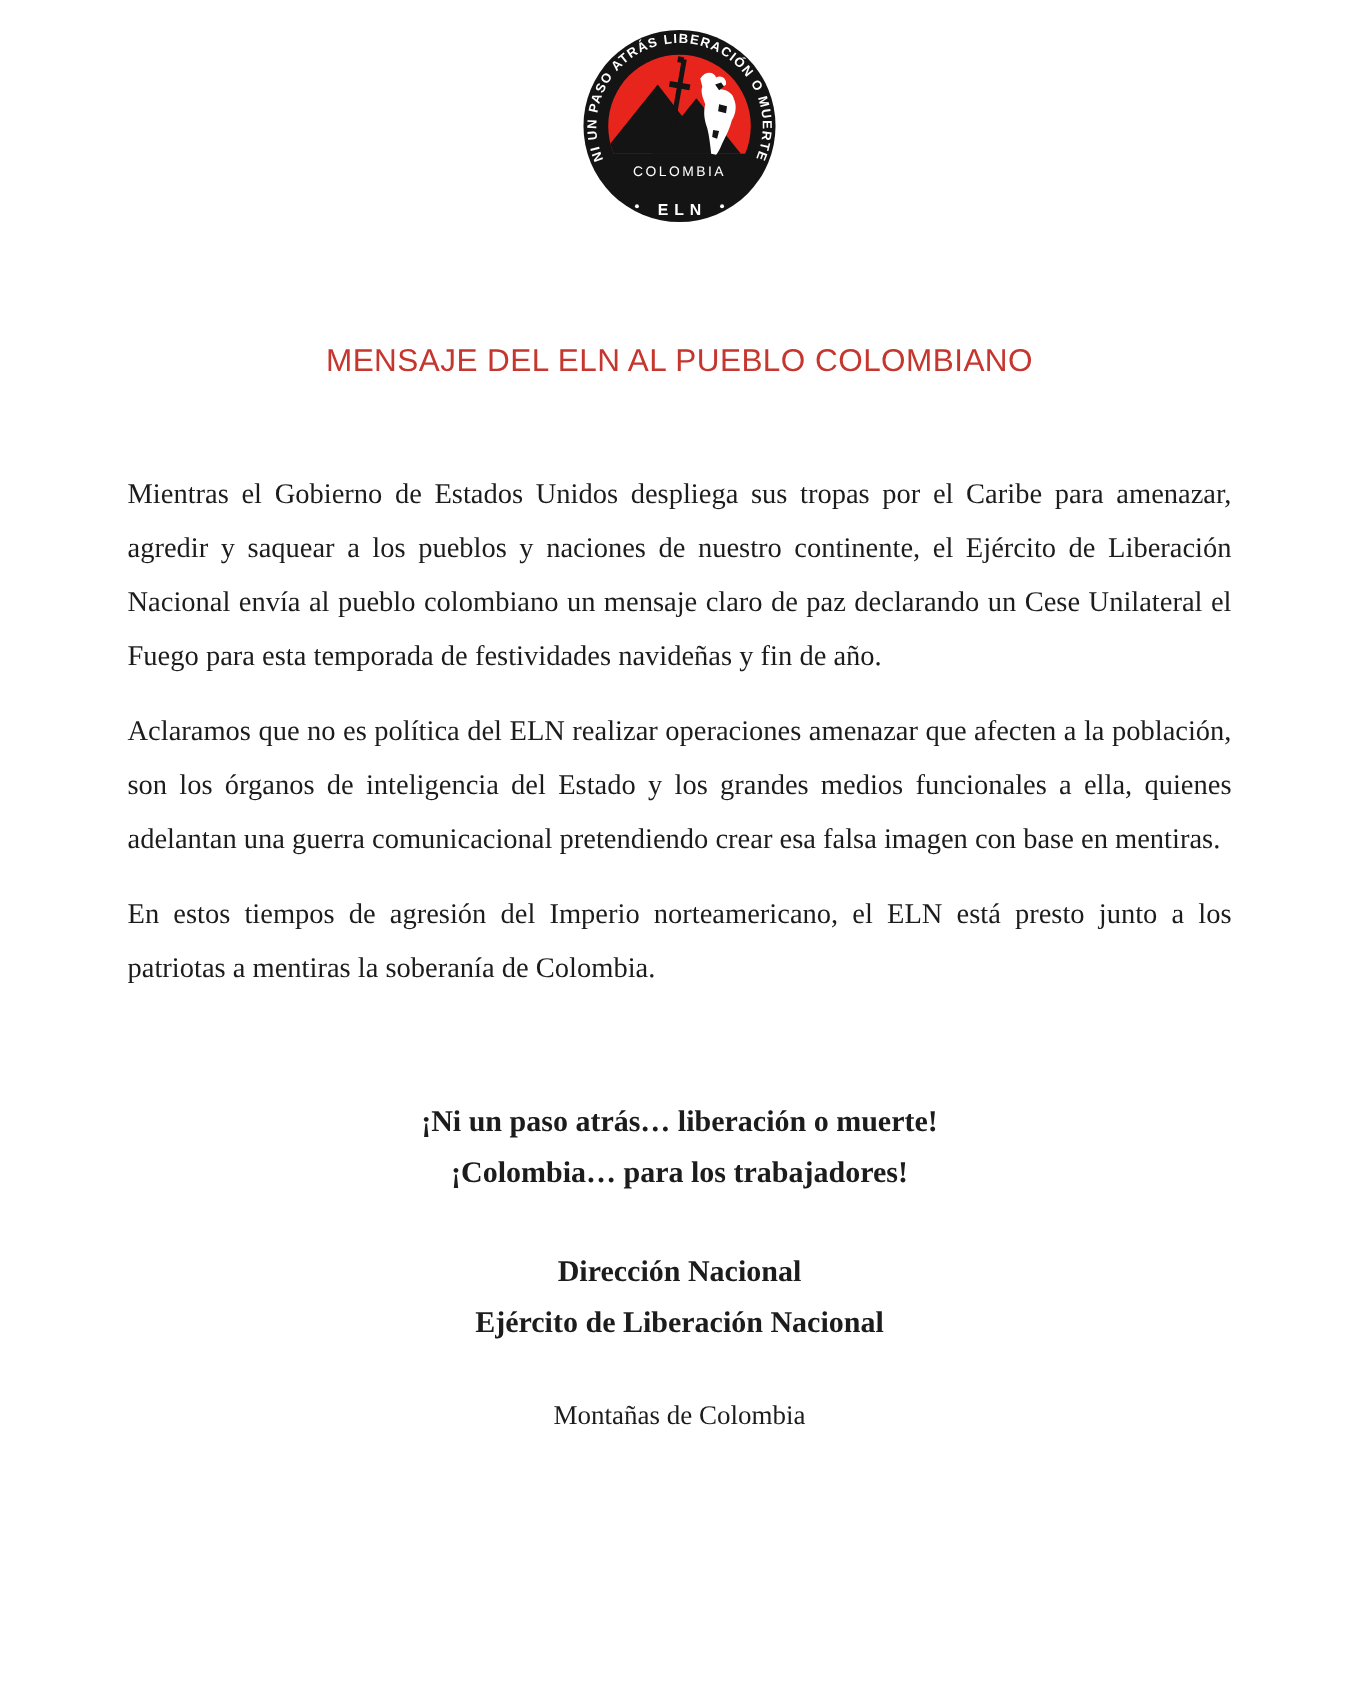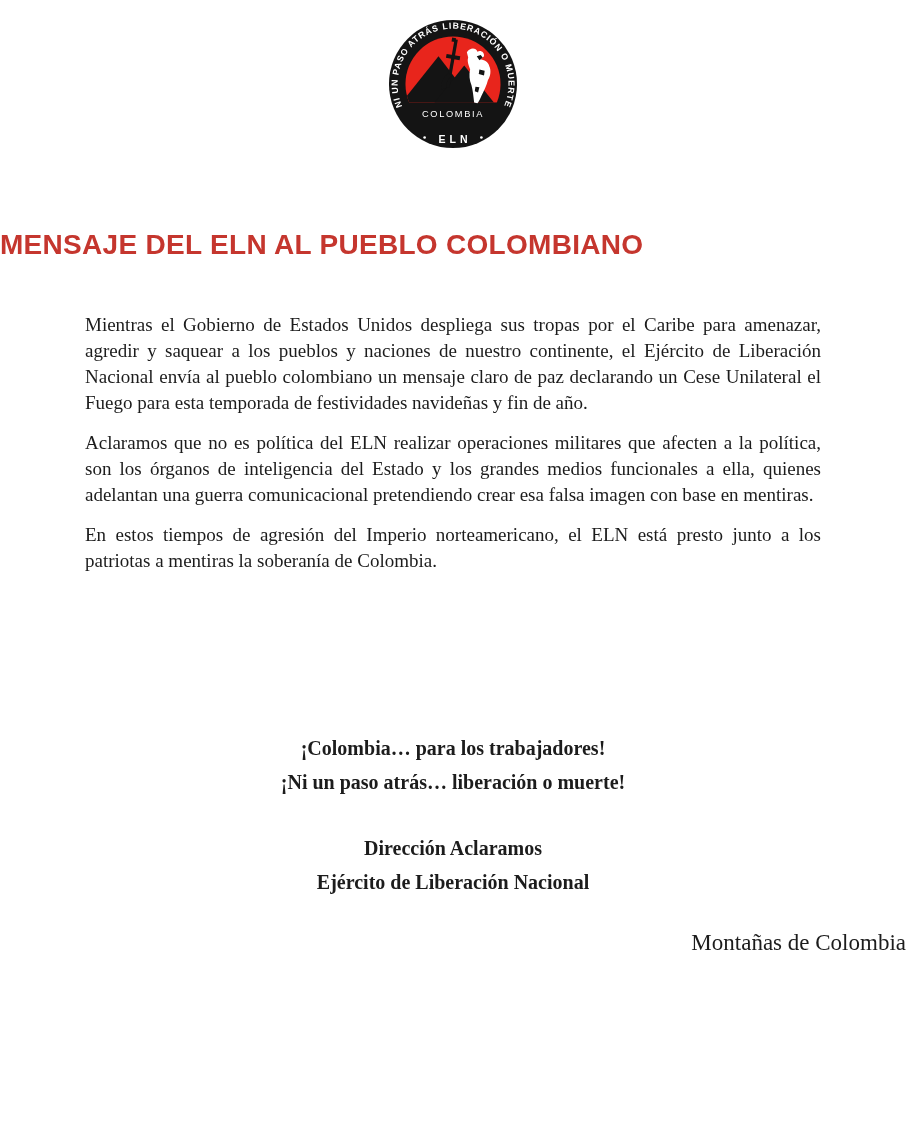--- a/index.html
+++ b/index.html
@@ -37,45 +37,45 @@
   .colombia-text{
     font-family:"Liberation Sans", sans-serif;
     font-size:14px;letter-spacing:2.5px;fill:#ffffff;
   }
   .eln-text{
     font-family:"Liberation Sans", sans-serif;
     font-weight:bold;font-size:16px;letter-spacing:6px;fill:#ffffff;
   }
   .doc-title{
     position:absolute;top:229px;left:0;width:100%;
-    text-align:left;
+    text-align:center;
     font-family:"Liberation Sans", sans-serif;
-    font-weight:bold;font-size:28px;
+    font-weight:normal;font-size:21px;
     color:var(--accent-red);
     letter-spacing:0.3px;
   }
   .body-text{
     position:absolute;top:312px;left:85px;width:736px;
-    font-size:19px;line-height:26px;
+    font-size:19px;line-height:36px;
     text-align:justify;
   }
   .body-text p{margin:0 0 14px 0;}
   .slogans{
     position:absolute;top:736px;left:0;width:100%;
     text-align:center;font-weight:bold;font-size:20px;line-height:25px;
   }
   .slogans .slogan{margin-bottom:9px;}
   .signature{
     position:absolute;top:836px;left:0;width:100%;
     text-align:center;font-weight:bold;font-size:20px;line-height:25px;
   }
   .signature .sig-line{margin-bottom:9px;}
   .place-date{
     position:absolute;top:931px;left:0;width:100%;
-    text-align:right;font-size:23px;line-height:24px;
+    text-align:center;font-size:18px;line-height:24px;
   }
 </style>
 </head>
 <body>
 
 <div class="page">
 
   <div class="logo-wrap">
     <svg viewBox="0 0 200 200">
       <defs>
@@ -117,31 +117,31 @@
       <circle class="white-fill" cx="57" cy="181" r="2"></circle>
       <text class="eln-text" x="103" y="190" text-anchor="middle">ELN</text>
       <circle class="white-fill" cx="143" cy="181" r="2"></circle>
     </svg>
   </div>
 
   <div class="doc-title">MENSAJE DEL ELN AL PUEBLO COLOMBIANO</div>
 
   <div class="body-text">
     <p>Mientras el Gobierno de Estados Unidos despliega sus tropas por el Caribe para amenazar, agredir y saquear a los pueblos y naciones de nuestro continente, el Ejército de Liberación Nacional envía al pueblo colombiano un mensaje claro de paz declarando un Cese Unilateral el Fuego para esta temporada de festividades navideñas y fin de año.</p>
-    <p>Aclaramos que no es política del ELN realizar operaciones militares que afecten a la política, son los órganos de inteligencia del Estado y los grandes medios funcionales a ella, quienes adelantan una guerra comunicacional pretendiendo crear esa falsa imagen con base en mentiras.</p>
+    <p>Aclaramos que no es política del ELN realizar operaciones amenazar que afecten a la población, son los órganos de inteligencia del Estado y los grandes medios funcionales a ella, quienes adelantan una guerra comunicacional pretendiendo crear esa falsa imagen con base en mentiras.</p>
     <p>En estos tiempos de agresión del Imperio norteamericano, el ELN está presto junto a los patriotas a mentiras la soberanía de Colombia.</p>
   </div>
 
   <div class="slogans">
+    <div class="slogan">¡Ni un paso atrás… liberación o muerte!</div>
     <div class="slogan">¡Colombia… para los trabajadores!</div>
-    <div class="slogan">¡Ni un paso atrás… liberación o muerte!</div>
   </div>
 
   <div class="signature">
-    <div class="sig-line">Dirección Aclaramos</div>
+    <div class="sig-line">Dirección Nacional</div>
     <div class="sig-line">Ejército de Liberación Nacional</div>
   </div>
 
   <div class="place-date">
     <div>Montañas de Colombia</div>
   </div>
 
 </div>
 
 </body></html>

